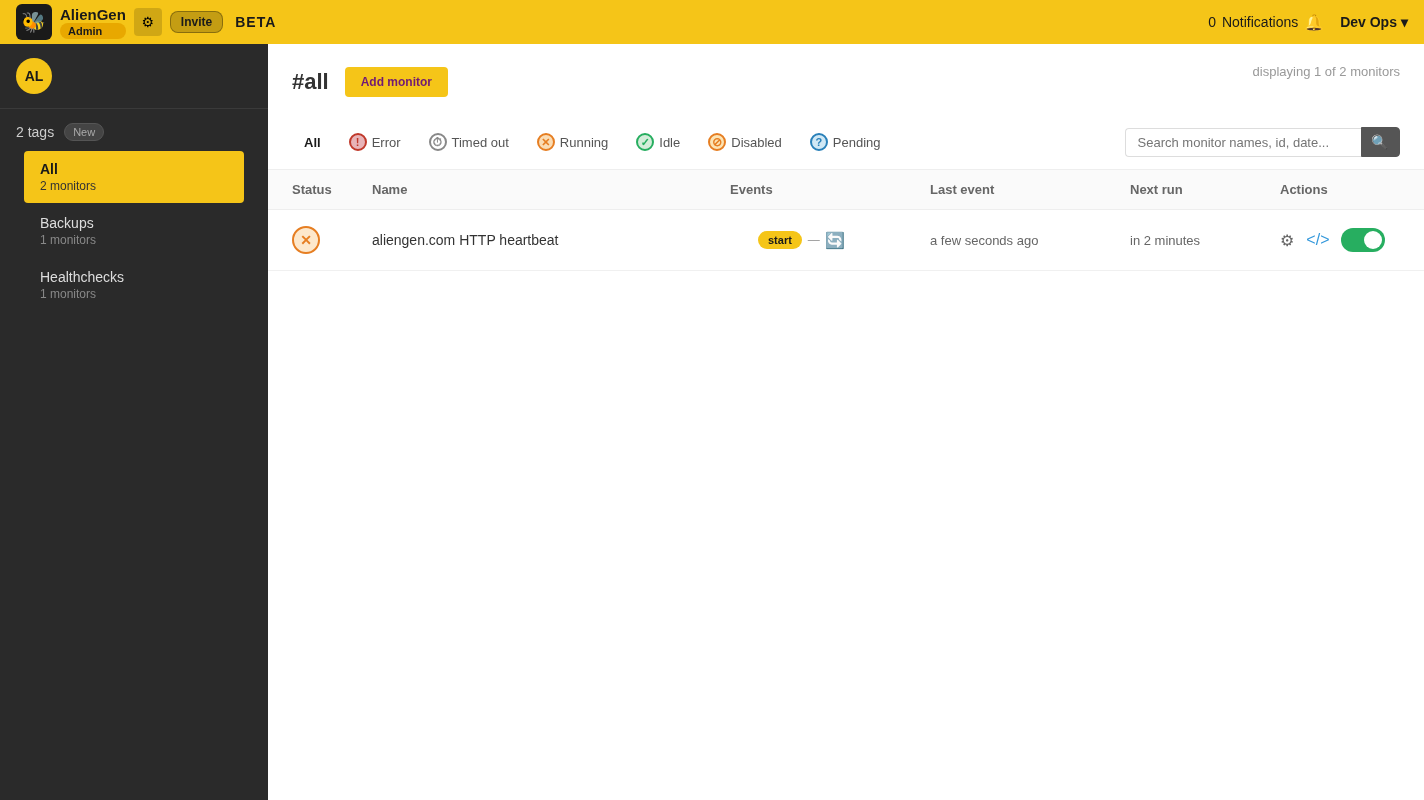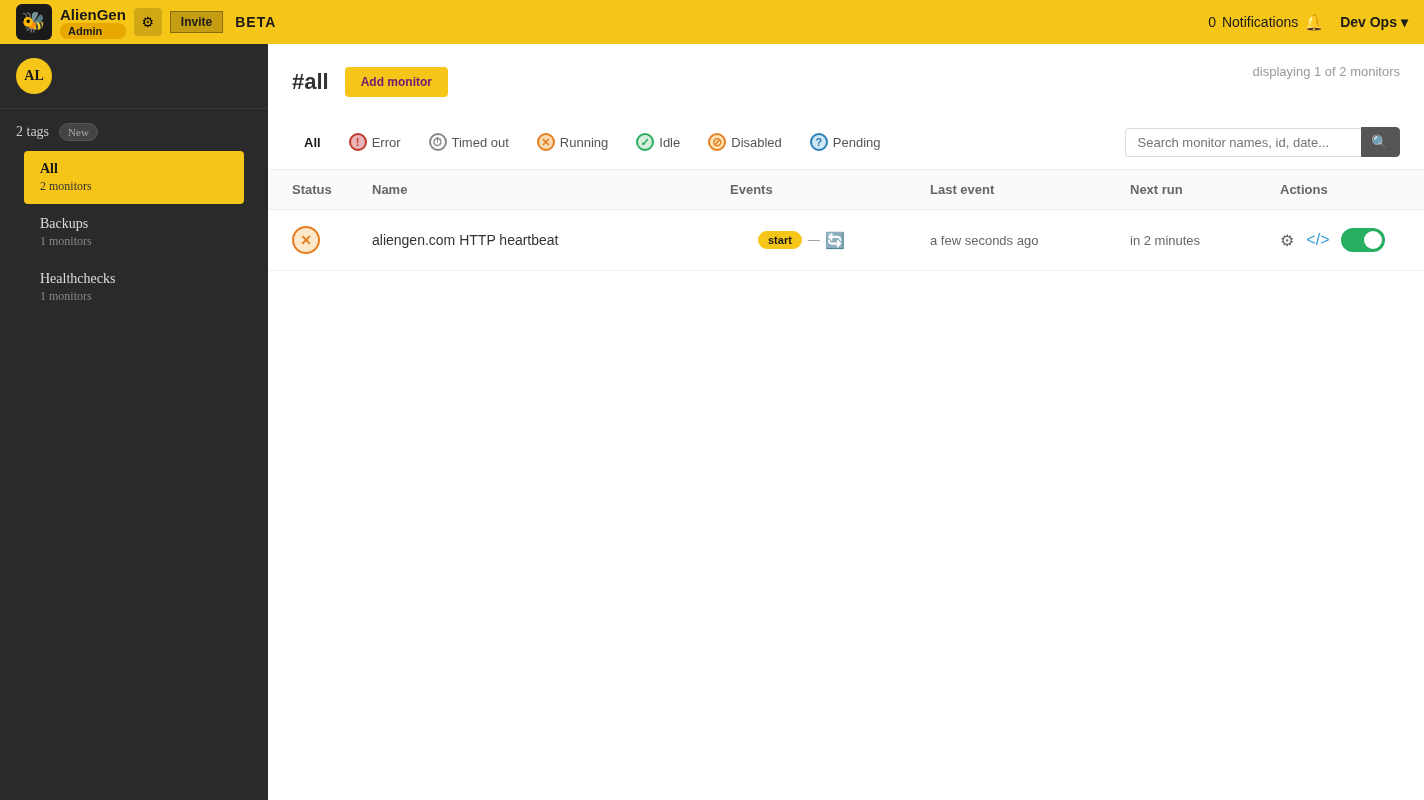--- a/index.html
+++ b/index.html
@@ -14,32 +14,32 @@
       padding: 0 16px;
       justify-content: space-between;
       flex-shrink: 0;
     }
     .top-nav-left { display: flex; align-items: center; gap: 12px; }
     .logo-area { display: flex; align-items: center; gap: 8px; }
     .logo-icon { width: 36px; height: 36px; }
     .app-name { font-weight: 700; font-size: 15px; color: #1a1a1a; }
     .admin-badge { background: #e8a800; color: #1a1a1a; font-size: 11px; font-weight: 600; padding: 2px 8px; border-radius: 10px; }
     .gear-btn { background: rgba(0,0,0,0.15); border: none; border-radius: 4px; width: 28px; height: 28px; cursor: pointer; display: flex; align-items: center; justify-content: center; font-size: 14px; }
-    .invite-btn { background: rgba(0,0,0,0.2); border: 1px solid rgba(0,0,0,0.3); border-radius: 0; padding: 3px 10px; font-size: 12px; font-weight: 600; cursor: pointer; color: #1a1a1a; }
+    .invite-btn { background: rgba(0,0,0,0.2); border: 1px solid rgba(0,0,0,0.3); border-radius: 8px; padding: 3px 10px; font-size: 12px; font-weight: 600; cursor: pointer; color: #1a1a1a; }
     .beta-label { font-weight: 800; font-size: 14px; color: #1a1a1a; letter-spacing: 1px; }
     .top-nav-right { display: flex; align-items: center; gap: 16px; }
     .notifications-area { display: flex; align-items: center; gap: 6px; font-size: 14px; color: #1a1a1a; font-weight: 500; cursor: pointer; }
     .bell-icon { font-size: 16px; }
     .devops-area { display: flex; align-items: center; gap: 4px; font-size: 14px; color: #1a1a1a; font-weight: 600; cursor: pointer; }
 
     
     .main-layout { display: flex; flex: 1; overflow: hidden; }
 
     
-    .sidebar { width: 268px; background: #2a2a2a; color: #ccc; flex-shrink: 0; display: flex; flex-direction: column; font-family: Liberation Serif, serif; }
+    .sidebar { width: 268px; background: #2a2a2a; color: #ccc; flex-shrink: 0; display: flex; flex-direction: column; }
     .sidebar-user { display: flex; align-items: center; gap: 10px; padding: 14px 16px; border-bottom: 1px solid #3a3a3a; }
     .avatar { width: 36px; height: 36px; border-radius: 50%; background: #f5c518; color: #1a1a1a; display: flex; align-items: center; justify-content: center; font-weight: 700; font-size: 14px; flex-shrink: 0; }
     .tags-section { padding: 14px 16px 8px; }
     .tags-header { display: flex; align-items: center; gap: 10px; margin-bottom: 10px; }
     .tags-label { font-size: 14px; color: #ccc; font-weight: 500; }
     .new-badge { background: #444; color: #aaa; font-size: 11px; padding: 2px 8px; border-radius: 10px; border: 1px solid #555; cursor: pointer; }
     .sidebar-item { padding: 10px 16px; cursor: pointer; border-radius: 4px; margin: 2px 8px; }
     .sidebar-item.active { background: #f5c518; }
     .sidebar-item.active .item-name { color: #1a1a1a; font-weight: 700; }
     .sidebar-item.active .item-count { color: #333; }

